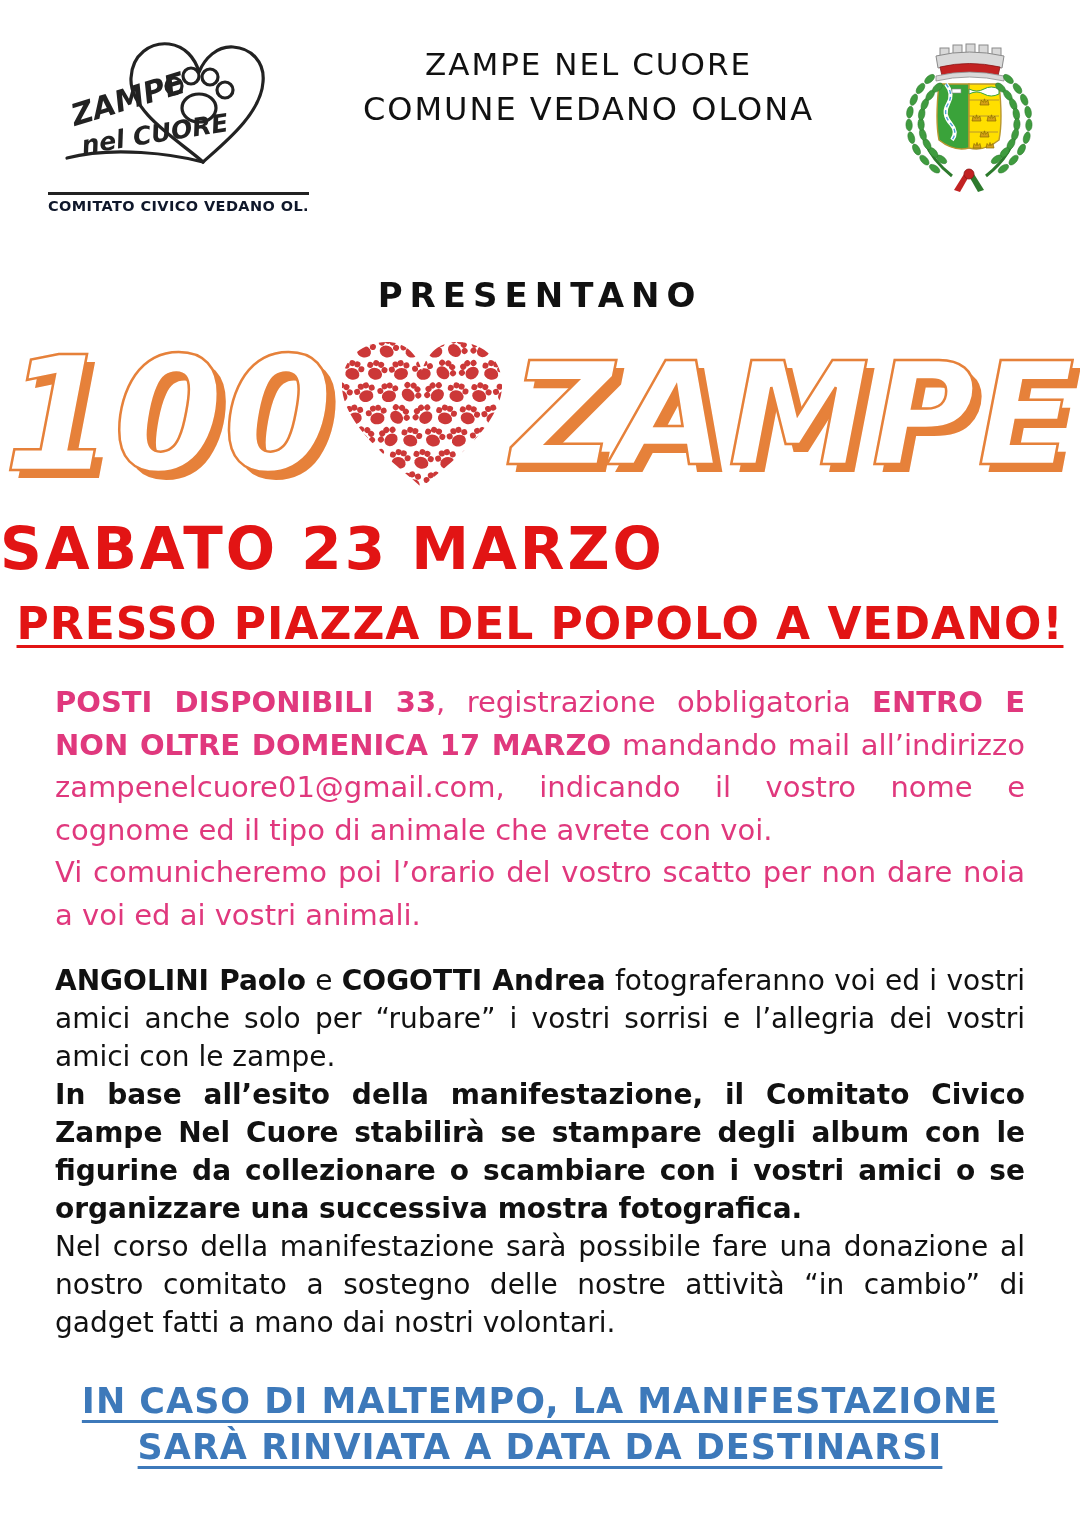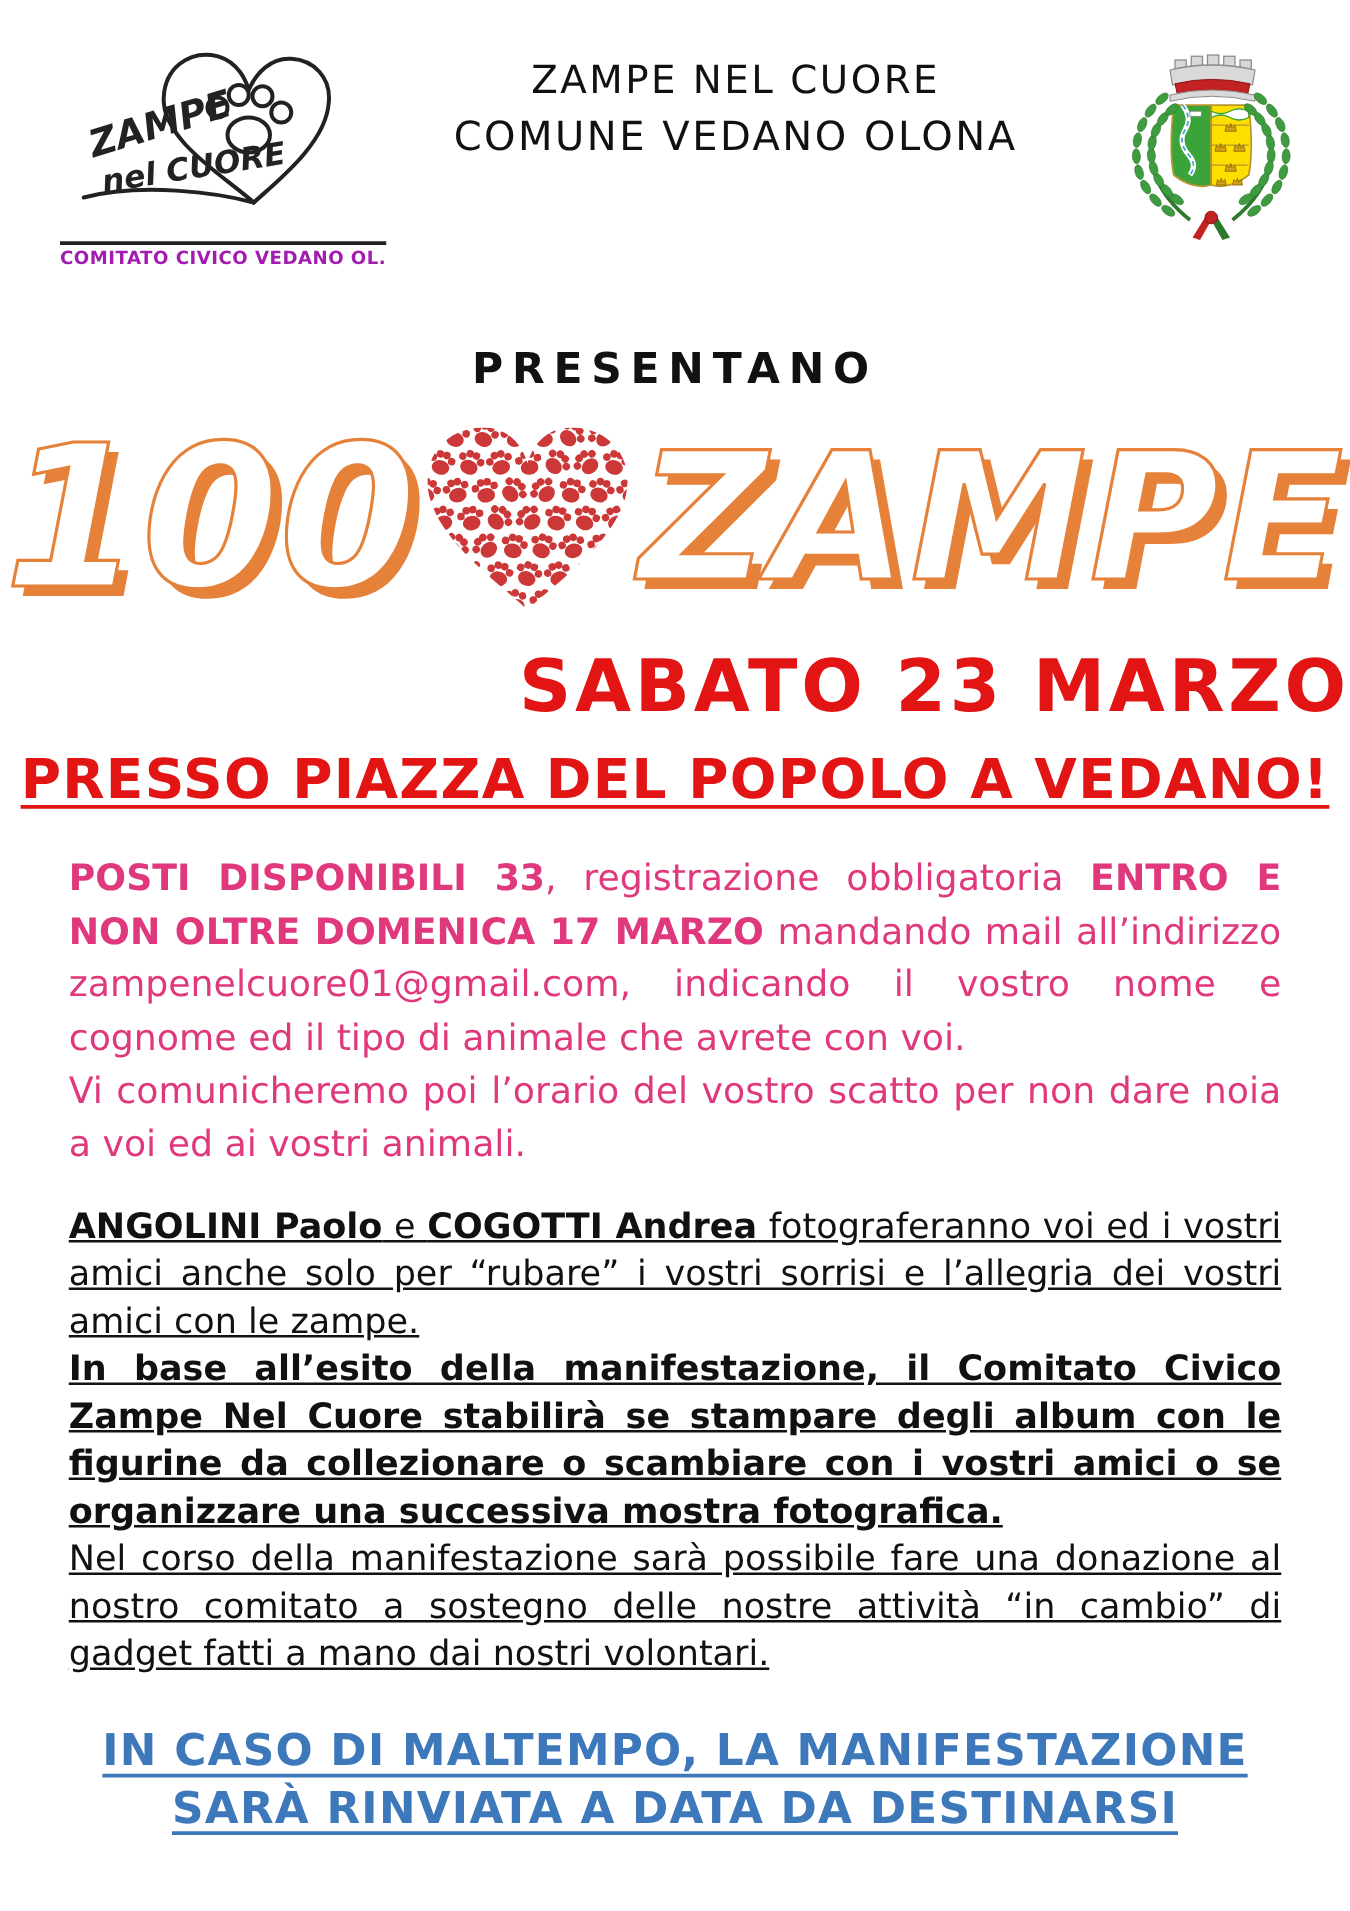--- a/index.html
+++ b/index.html
@@ -7,21 +7,21 @@
     width:1080px;height:1529px;overflow:hidden;position:relative;
     font-family:"DejaVu Sans","Liberation Sans",sans-serif;color:#1a1a1a;
   }
   .page{width:1080px;height:1529px;background:#fff;position:relative;}
 
   
   .header{display:flex;align-items:flex-start;padding:34px 36px 0 48px;}
   .logo-block{width:235px;flex:0 0 auto;text-align:center;}
   .logo-caption{
     display:inline-block;border-top:3px solid #222;padding-top:3px;margin-top:-6px;
-    font-size:14.5px;font-weight:bold;letter-spacing:.4px;color:#a21caf;white-space:nowrap;
+    font-size:14.5px;font-weight:bold;letter-spacing:.4px;color:#0f172a;white-space:nowrap;
   }
   .header-center{flex:1 1 auto;text-align:center;padding-top:8px;}
   .hc-line{line-height:45px;color:#111;}
   .hc-1{font-size:31px;letter-spacing:2px;}
   .hc-2{font-size:29px;letter-spacing:1px;}
   .hc-3{font-size:27px;}
   .hc-4{font-size:32px;letter-spacing:2px;}
   .crest-block{width:150px;flex:0 0 auto;}
 
   
@@ -37,32 +37,32 @@
     font-style:italic;font-weight:bold;color:#fff;line-height:1;
     -webkit-text-stroke:2.5px #e6813a;
     text-shadow:8px 8px 0 #e6813a;
     white-space:nowrap;
   }
   .word-100{font-size:158px;}
   .word-zampe{font-size:142px;letter-spacing:2px;}
 
   
   .red{color:#e21414;}
-  .date-line{ text-align:right;font-size:58px;font-weight:bold;letter-spacing:3px;line-height:72px;margin-top:4px;}
+  .date-line{ text-align:left;font-size:58px;font-weight:bold;letter-spacing:3px;line-height:72px;margin-top:4px;}
   .time-line{ text-align:center;font-size:60px;font-weight:bold;letter-spacing:2px;line-height:78px;}
   .location-line{
     text-align:center;font-size:44px;font-weight:bold;letter-spacing:1px;line-height:54px;margin-top:12px;
     text-decoration:underline;text-decoration-thickness:3px;text-underline-offset:6px;
   }
 
   
   .content{padding:0 55px;}
   .pink-par{margin-top:30px;color:#e0387d;font-size:29px;line-height:42.5px;text-align:justify;}
   .pink-par .b, .black-par .b{font-weight:bold;}
-  .black-par{margin-top:26px;color:#111;font-size:28px;line-height:38px;text-align:justify;text-decoration:underline;}
+  .black-par{margin-top:26px;color:#111;font-size:28px;line-height:38px;text-align:justify;}
   .black-par .block{text-align:justify;}
   .black-par .block.bold{font-weight:bold;}
 
   
   .blue-notice{
     margin-top:36px;text-align:center;color:#3d79ba;font-weight:bold;font-size:35px;line-height:46px;letter-spacing:1px;
   }
   .blue-notice div{
     text-decoration:underline;text-decoration-thickness:3px;text-underline-offset:7px;
   }

